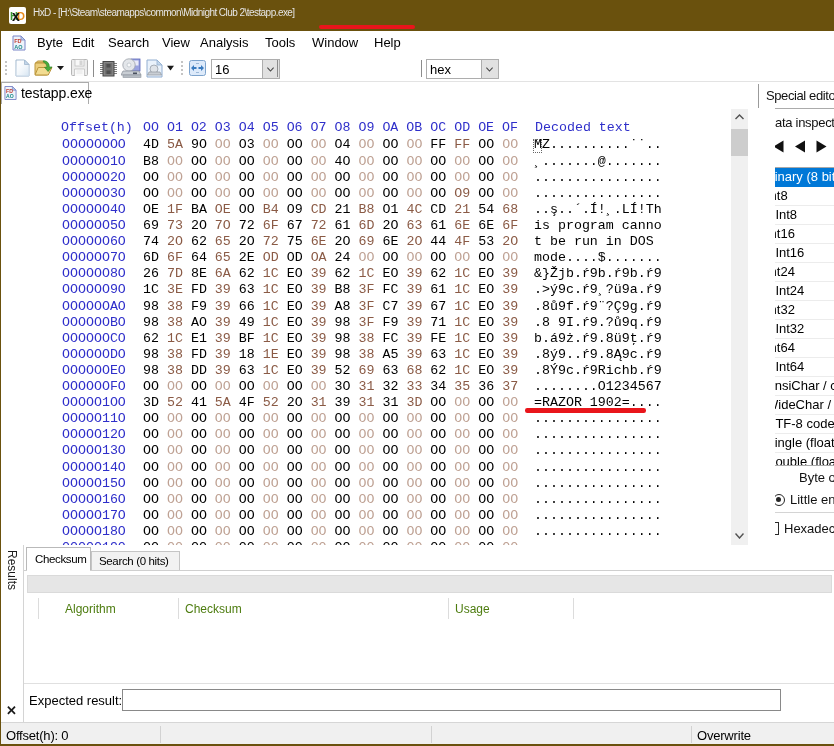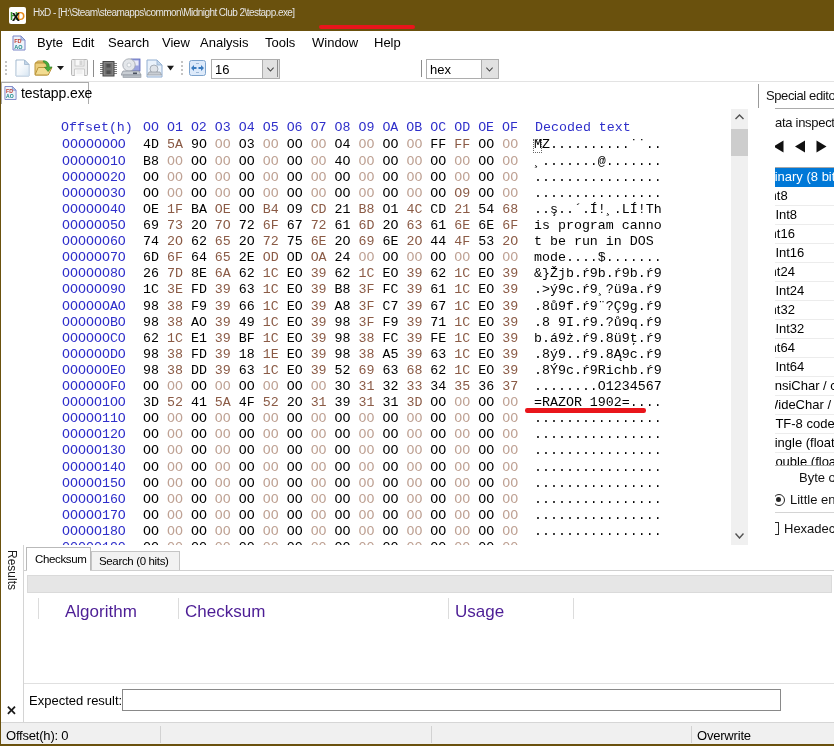--- a/index.html
+++ b/index.html
@@ -83,21 +83,21 @@
             writing-mode:vertical-rl; }
   #rsx { position:absolute; left:5px; top:158px; width:14px; height:15px; font-size:13px; font-weight:bold; color:#1a1a1a; }
   .btab { position:absolute; font-size:11.5px; letter-spacing:-0.35px; color:#000; white-space:nowrap; }
   #btab1 { left:25px; top:2px; width:65px; height:23px; background:#fff; border:1px solid #b9b9b9; border-bottom:none; z-index:2; }
   #btab1 span { position:absolute; left:8px; top:5px; }
   #btab2 { left:90px; top:6px; width:89px; height:19px; background:#f2f2f2; border:1px solid #c5c5c5; border-bottom:none; }
   #btab2 span { position:absolute; left:7px; top:3px; }
   #btabline { position:absolute; left:23px; top:25px; width:810px; height:1px; background:#cfcfcf; }
   #btabcover { position:absolute; left:26px; top:25px; width:63px; height:1px; background:#ffffff; }
   #graybar { position:absolute; left:26px; top:30px; width:805px; height:18px; background:#e6e6e6; border:1px solid #dadada; }
-  .cth { position:absolute; top:57px; font-size:17px; color:#4c1d95; }
+  .cth { position:absolute; top:57px; font-size:12px; color:#4d7c0f; }
   .ctick { position:absolute; top:53px; width:1px; height:21px; background:#dcdcdc; }
   #exline { position:absolute; left:23px; top:138px; width:810px; height:1px; background:#e0e0e0; }
   #exlab { position:absolute; left:28px; top:148px; font-size:13px; color:#000; }
   #exinput { position:absolute; left:121px; top:144px; width:659px; height:22px; background:#fff; border:1px solid #898989; }
 
   
   #status { left:0; top:722px; width:834px; height:22px; background:#f0f0f0; border-top:1px solid #d6d6d6; font-size:13px; letter-spacing:-0.2px; color:#000; }
   #status .s1 { position:absolute; left:6px; top:5px; }
   #status .s4 { position:absolute; left:697px; top:5px; }
   .ssep { position:absolute; top:3px; width:1px; height:17px; background:#d2d2d2; }

